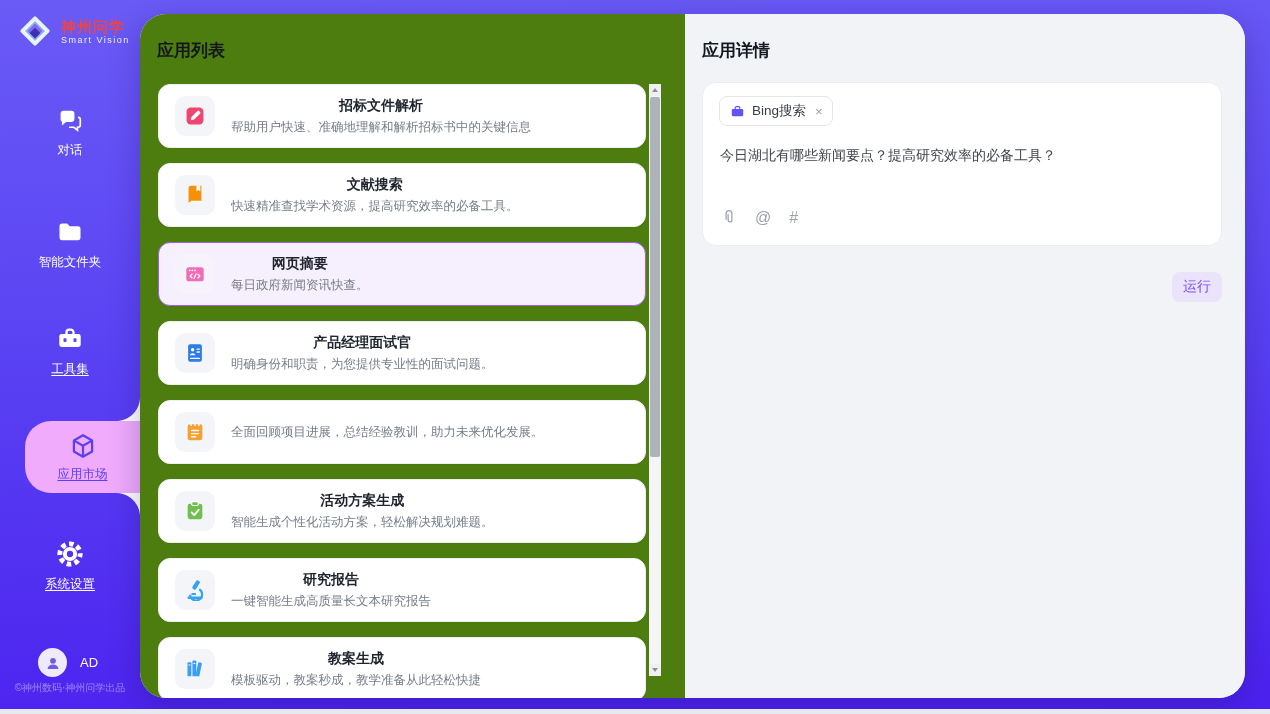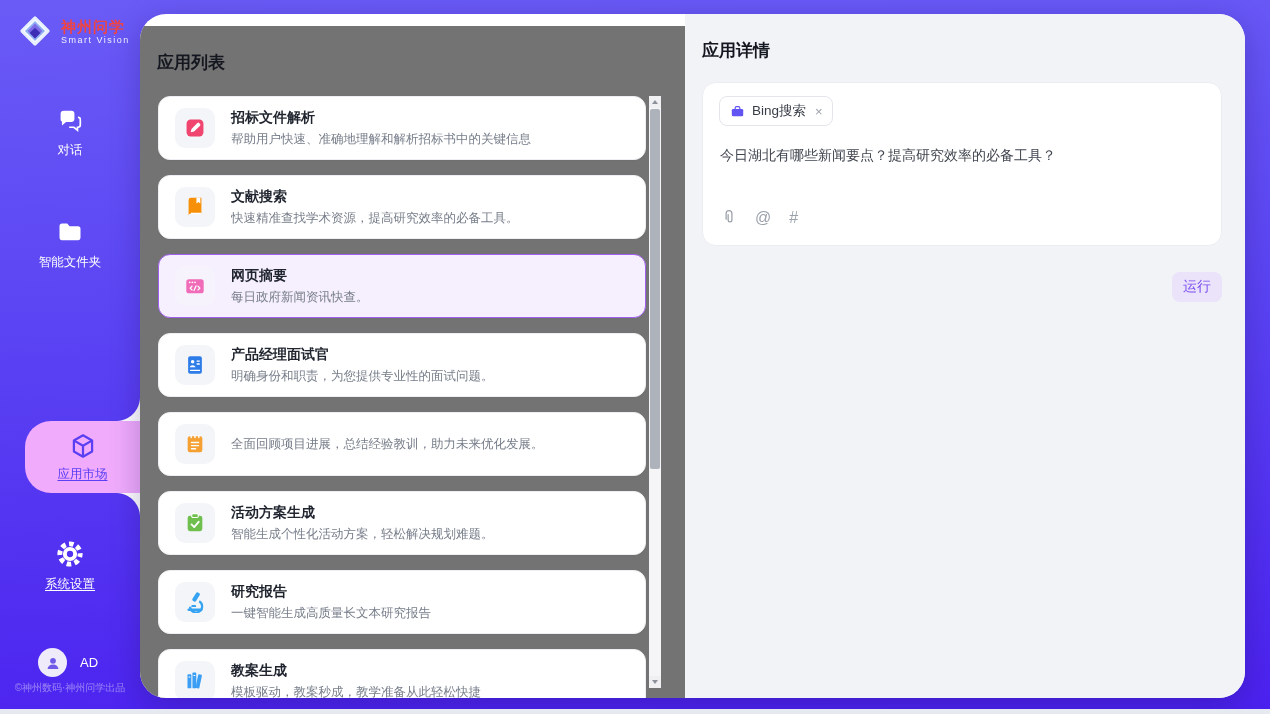--- a/index.html
+++ b/index.html
@@ -40,35 +40,35 @@
   .avatar{width:29px;height:29px;border-radius:50%;background:#EFEBFB;display:flex;align-items:center;justify-content:center;}
   .user-name{color:#fff;font-size:13px;}
   .sidebar-footer{position:absolute;left:0;bottom:14px;width:140px;text-align:center;font-size:10px;color:rgba(255,255,255,.42);}
 
   
   .container{
     position:absolute;left:140px;top:14px;width:1105px;height:684px;
     border-radius:26px;background:#fff;overflow:hidden;
     box-shadow:0 8px 30px rgba(28,10,95,.28);
   }
-  .list-panel{position:absolute;left:0;top:0;width:545px;height:100%;background:#737373;margin-top:12px;}
+  .list-panel{position:absolute;left:0;top:0;width:545px;height:100%;background:#4d7c0f;}
   .panel-title{position:absolute;left:17px;top:25px;font-size:17px;font-weight:bold;color:#14171F;}
 
   .cards{position:absolute;left:18px;top:70px;width:488px;}
   .app-item{
     box-sizing:border-box;height:64px;margin-bottom:15px;
     border:1px solid #EFEFF3;border-radius:12px;background:#fff;
     display:flex;align-items:center;padding-left:16px;gap:16px;cursor:pointer;
     box-shadow:0 1px 2px rgba(16,24,40,.03);
   }
   .app-item.selected{background:#F6EFFD;border:1px solid #A15FF0;}
   .tile{flex:0 0 40px;width:40px;height:40px;border-radius:10px;background:#F3F5F8;display:flex;align-items:center;justify-content:center;}
   .app-item.selected .tile{background:#F7F3FD;}
   .app-texts{display:flex;flex-direction:column;gap:4px;min-width:0;}
-  .app-name{font-size:14px;font-weight:bold;color:#1F242E;}
+  .app-name{font-size:14px;font-weight:bold;color:#1F242E;text-align:center;}
   .app-desc{font-size:12.5px;color:#767D89;white-space:nowrap;overflow:hidden;}
 
   
   .scrollbar{position:absolute;left:509px;top:70px;width:12px;height:592px;background:#F5F5F7;}
   .sb-btn{position:absolute;left:0;width:12px;height:12px;background:#F0F0F2;display:flex;align-items:center;justify-content:center;cursor:pointer;}
   .sb-up{top:0;}
   .sb-down{bottom:0;}
   .arr-up{width:0;height:0;border-left:3.5px solid transparent;border-right:3.5px solid transparent;border-bottom:4.5px solid #8C929B;}
   .arr-down{width:0;height:0;border-left:3.5px solid transparent;border-right:3.5px solid transparent;border-top:4.5px solid #8C929B;}
   .sb-thumb{position:absolute;left:1px;top:13px;width:10px;height:360px;background:#AEB3BB;border-radius:2px;cursor:pointer;}
@@ -132,20 +132,31 @@
 
   <div class="nav-item nav-folder">
     <span>
       <svg width="28" height="28" viewBox="0 0 24 24">
         <path fill="#fff" d="M3 7A2.2 2.2 0 0 1 5.2 4.8h4.4l2.1 2.3h7.1A2.2 2.2 0 0 1 21 9.3v7.5A2.2 2.2 0 0 1 18.8 19H5.2A2.2 2.2 0 0 1 3 16.8z"></path>
       </svg>
     </span>
     <span class="nav-label">智能文件夹</span>
   </div>
 
+  <div class="nav-item nav-tool u">
+    <span>
+      <svg width="28" height="28" viewBox="0 0 24 24">
+        <rect x="2.8" y="7.8" width="18.4" height="11" rx="2" fill="#fff"></rect>
+        <path d="M9 7.8V6.3A2.3 2.3 0 0 1 11.3 4h1.4A2.3 2.3 0 0 1 15 6.3v1.5" stroke="#fff" stroke-width="2" fill="none"></path>
+        <rect x="6.4" y="11.4" width="2.6" height="3.2" rx=".7" fill="#5B49F3"></rect>
+        <rect x="15" y="11.4" width="2.6" height="3.2" rx=".7" fill="#5B49F3"></rect>
+      </svg>
+    </span>
+    <span class="nav-label">工具集</span>
+  </div>
 
   <div class="nav-active">
     <span>
       <svg width="28" height="28" viewBox="0 0 24 24">
         <path d="M12 2.8l7.8 4.5v9.4L12 21.2l-7.8-4.5V7.3z" fill="none" stroke="#5A3FF3" stroke-width="1.9" stroke-linejoin="round"></path>
         <path d="M4.4 7.4L12 11.8l7.6-4.4M12 11.8v9.2" fill="none" stroke="#5A3FF3" stroke-width="1.9" stroke-linejoin="round"></path>
       </svg>
     </span>
     <span class="nav-label">应用市场</span>
   </div>

